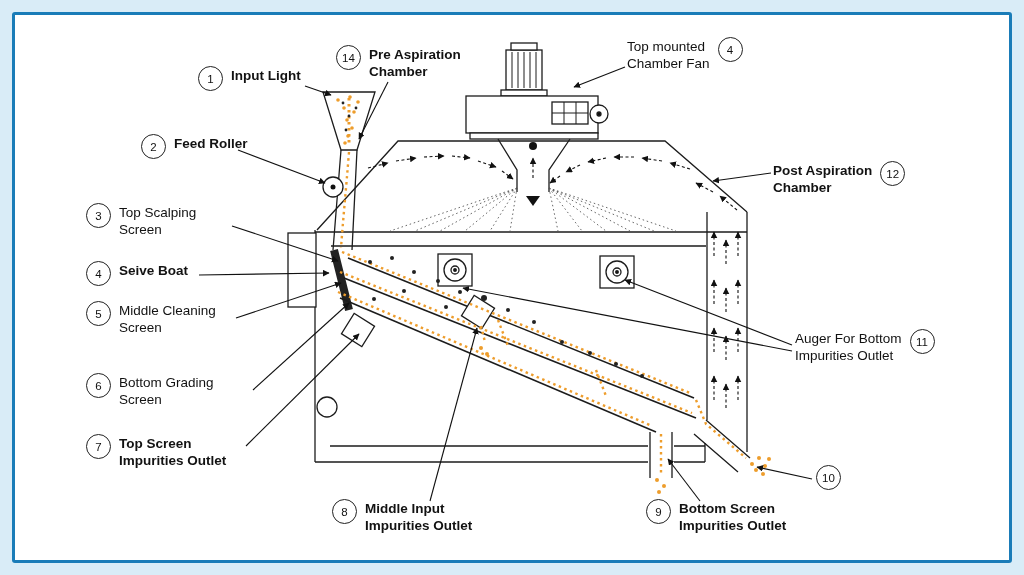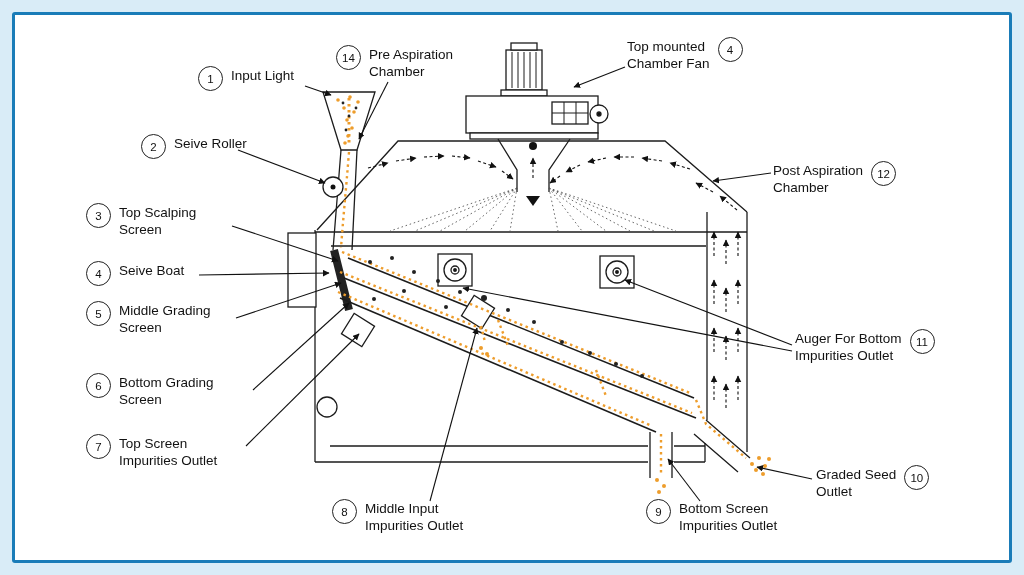--- a/index.html
+++ b/index.html
@@ -7,21 +7,21 @@
     --line:#1c1c1c; --seed:#ee9d2c; --text:#121212;
   }
   html,body{margin:0;padding:0;}
   body{font-family:"Liberation Sans",sans-serif;background:#eef6fb;}
   .stage{position:relative;width:1024px;height:575px;background:var(--canvas);overflow:hidden;}
   .frame{position:absolute;inset:12px;border:3px solid var(--frame);border-radius:3px;background:var(--panel);}
   svg.scene{position:absolute;left:0;top:0;width:1024px;height:575px;}
   .callout{position:absolute;display:flex;gap:8px;align-items:flex-start;z-index:5;}
   .badge{width:23px;height:23px;border:1.5px solid #222;border-radius:50%;background:#fff;
          display:flex;align-items:center;justify-content:center;font-size:11.5px;color:#111;flex:0 0 auto;}
-  .txt{padding-top:2px;font-size:13.5px;line-height:1.24;color:var(--text);}
+  .txt{padding-top:2px;font-size:13.5px;line-height:1.24;color:var(--text);font-weight:bold;}
   .l{display:block;white-space:nowrap;}
   .bold .txt{font-weight:400;}
   .rev{flex-direction:row-reverse;}
   .c1{left:198px;top:66px}   .c2{left:141px;top:134px}
   .c3{left:86px;top:203px}   .c4{left:86px;top:261px}
   .c5{left:86px;top:301px}   .c6{left:86px;top:373px}
   .c7{left:86px;top:434px}   .c8{left:332px;top:499px}
   .c9{left:646px;top:499px}  .c10{left:816px;top:465px}
   .c11{left:795px;top:329px} .c12{left:773px;top:161px}
   .c13{left:627px;top:37px}  .c14{left:336px;top:45px}
@@ -225,42 +225,42 @@
   <div class="callout c1">
     <span class="badge">1</span>
     <span class="txt">
         <span class="l">Input Light</span>
         <span class="l"></span>
       </span>
   </div>
   <div class="callout c2">
     <span class="badge">2</span>
     <span class="txt">
-        <span class="l">Seive Roller</span>
+        <span class="l">Feed Roller</span>
         <span class="l"></span>
       </span>
   </div>
   <div class="callout c3 bold">
     <span class="badge">3</span>
     <span class="txt">
         <span class="l">Top Scalping</span>
         <span class="l">Screen</span>
       </span>
   </div>
   <div class="callout c4">
     <span class="badge">4</span>
     <span class="txt">
         <span class="l">Seive Boat</span>
         <span class="l"></span>
       </span>
   </div>
   <div class="callout c5 bold">
     <span class="badge">5</span>
     <span class="txt">
-        <span class="l">Middle Grading</span>
+        <span class="l">Middle Cleaning</span>
         <span class="l">Screen</span>
       </span>
   </div>
   <div class="callout c6 bold">
     <span class="badge">6</span>
     <span class="txt">
         <span class="l">Bottom Grading</span>
         <span class="l">Screen</span>
       </span>
   </div>
@@ -280,24 +280,20 @@
   </div>
   <div class="callout c9">
     <span class="badge">9</span>
     <span class="txt">
         <span class="l">Bottom Screen</span>
         <span class="l">Impurities Outlet</span>
       </span>
   </div>
   <div class="callout c10 rev">
     <span class="badge">10</span>
-    <span class="txt">
-        <span class="l">Graded Seed</span>
-        <span class="l">Outlet</span>
-      </span>
   </div>
   <div class="callout c11 rev bold">
     <span class="badge">11</span>
     <span class="txt">
         <span class="l">Auger For Bottom</span>
         <span class="l">Impurities Outlet</span>
       </span>
   </div>
   <div class="callout c12 rev">
     <span class="badge">12</span>

